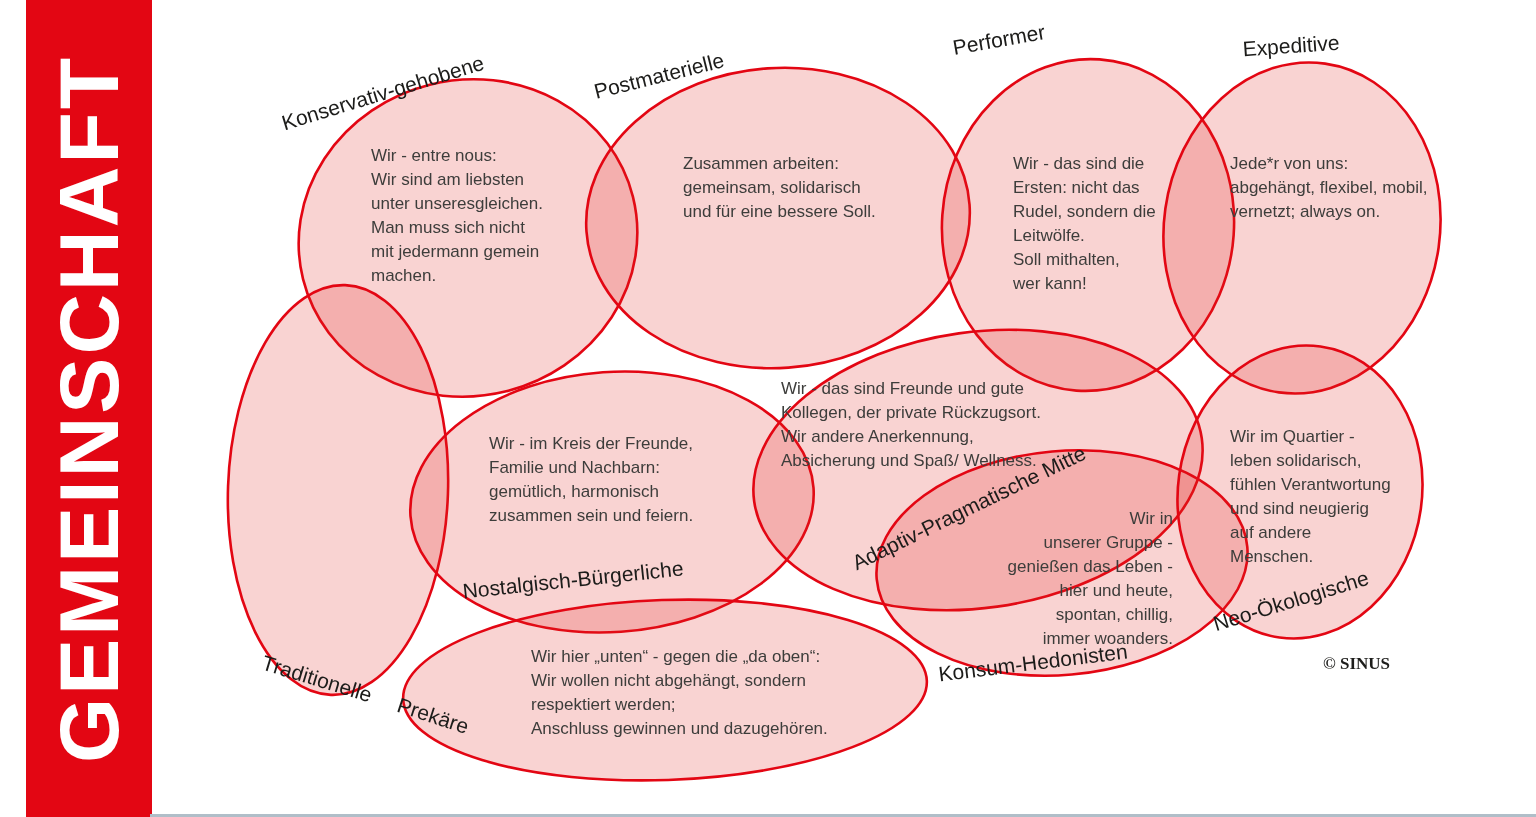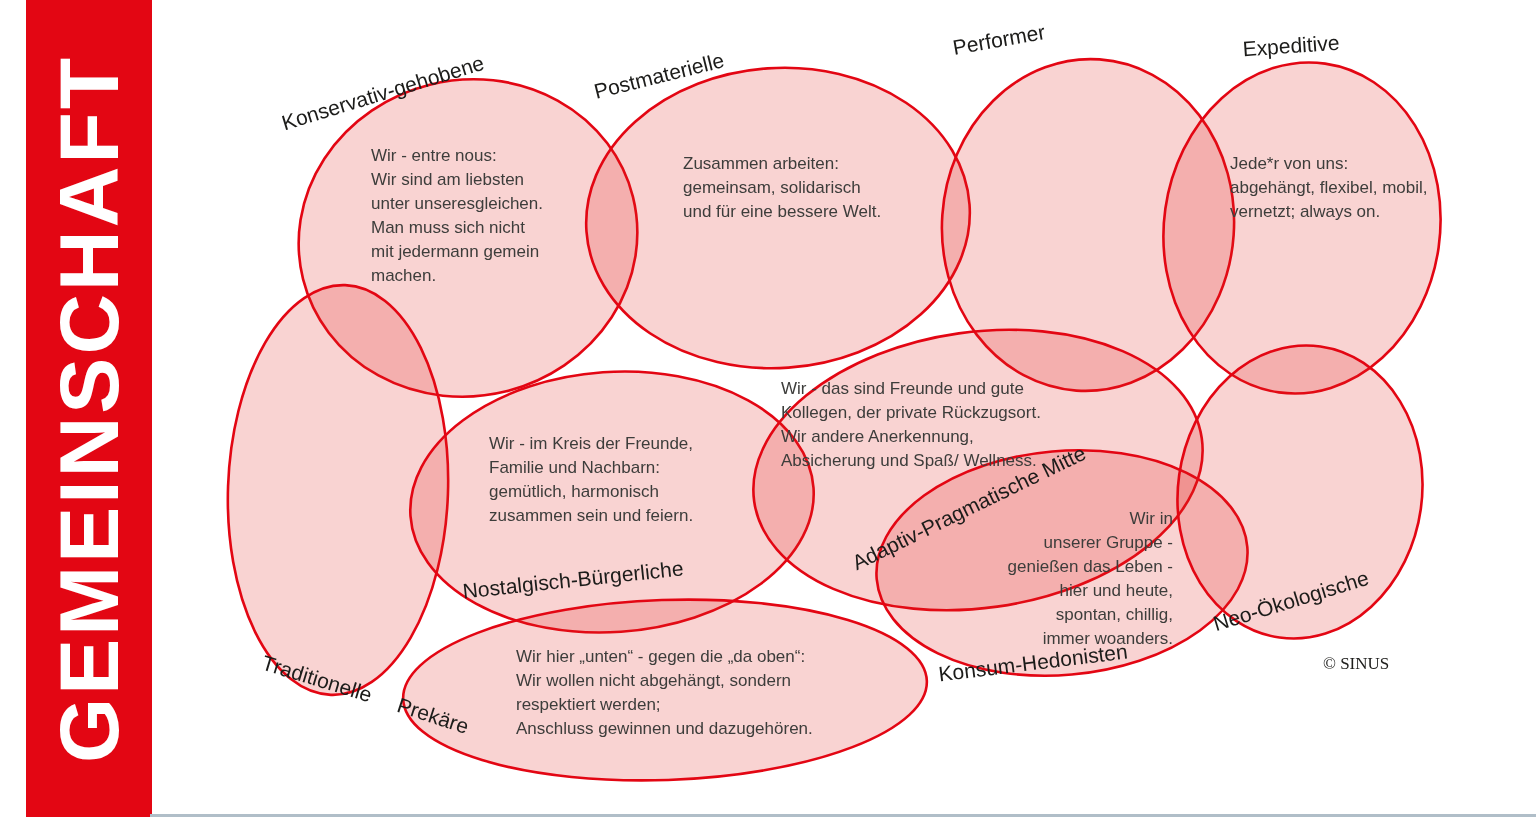--- a/index.html
+++ b/index.html
@@ -54,21 +54,21 @@
     color: #3d3d3b;
     font-size: 17px;
     line-height: 24px;
     white-space: pre-line;
   }
   .quote.center { text-align: right; }
   .copyright {
     position: absolute;
     left: 1323px; top: 654px;
     font-family: "Liberation Serif", serif;
-    font-weight: 400;
+    font-weight: 700;
     font-size: 17px;
     color: #1d1d1b;
   }
   .bottom-edge {
     position: absolute;
     left: 150px; right: 0; bottom: 0;
     height: 3px;
     background: #b0bec8;
   }
 </style>
@@ -106,39 +106,51 @@
   <div class="label" style="left:1291px; top:601px; --r:-17deg">Neo-Ökologische</div>
 
   <div class="quote" style="left:371px;  top:144px; width:205px">Wir - entre nous:
 Wir sind am liebsten
 unter unseresgleichen.
 Man muss sich nicht
 mit jedermann gemein
 machen.</div>
   <div class="quote" style="left:683px;  top:152px; width:230px">Zusammen arbeiten:
 gemeinsam, solidarisch
-und für eine bessere Welt.</div>
+und für eine bessere Soll.</div>
+  <div class="quote" style="left:1013px; top:152px; width:175px">Wir - das sind die
+Ersten: nicht das
+Rudel, sondern die
+Leitwölfe.
+Soll mithalten,
+wer kann!</div>
   <div class="quote" style="left:1230px; top:152px; width:210px">Jede*r von uns:
 abgehängt, flexibel, mobil,
 vernetzt; always on.</div>
   <div class="quote" style="left:489px;  top:432px; width:235px">Wir - im Kreis der Freunde,
 Familie und Nachbarn:
 gemütlich, harmonisch
 zusammen sein und feiern.</div>
-  <div class="quote" style="left:516px;  top:645px; width:330px">Wir hier „unten“ - gegen die „da oben“:
+  <div class="quote" style="left:531px;  top:645px; width:330px">Wir hier „unten“ - gegen die „da oben“:
 Wir wollen nicht abgehängt, sondern
 respektiert werden;
 Anschluss gewinnen und dazugehören.</div>
   <div class="quote" style="left:781px;  top:377px; width:275px">Wir - das sind Freunde und gute
 Kollegen, der private Rückzugsort.
 Wir andere Anerkennung,
 Absicherung und Spaß/ Wellness.</div>
   <div class="quote center" style="left:968px; top:507px; width:205px">Wir in
 unserer Gruppe -
 genießen das Leben -
 hier und heute,
 spontan, chillig,
 immer woanders.</div>
+  <div class="quote" style="left:1230px; top:425px; width:190px">Wir im Quartier -
+leben solidarisch,
+fühlen Verantwortung
+und sind neugierig
+auf andere
+Menschen.</div>
 
   <div class="copyright">© SINUS</div>
 
   <div class="bottom-edge"></div>
 </div>
 
 </body></html>

